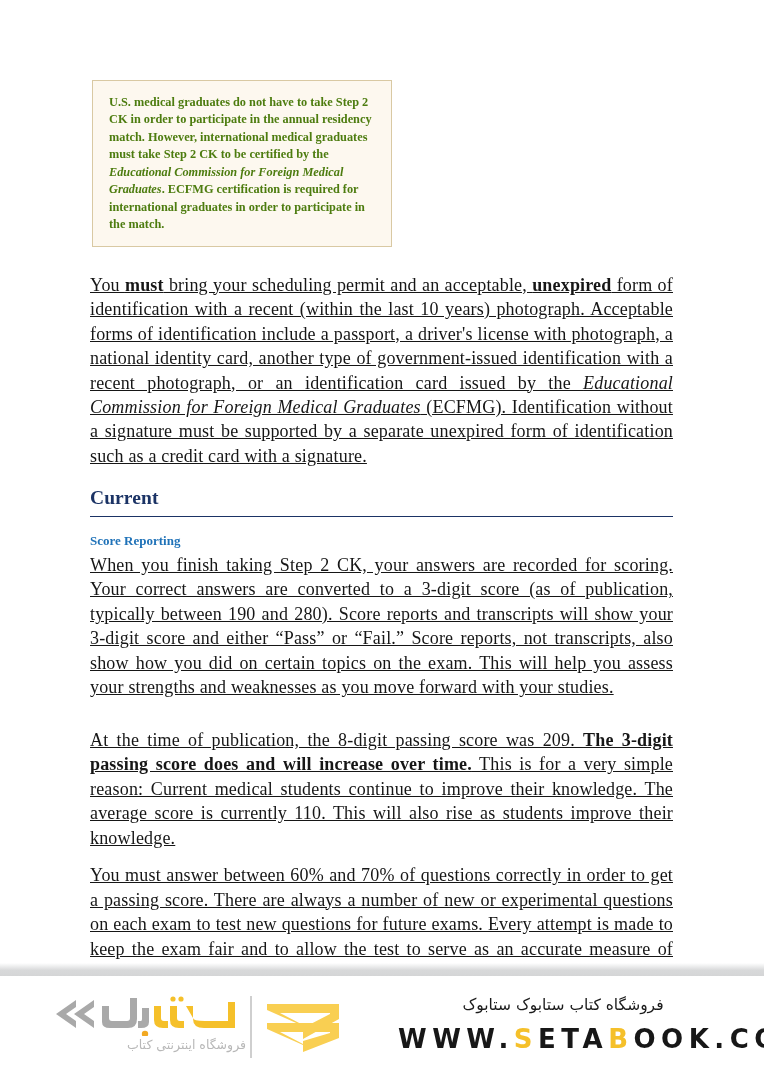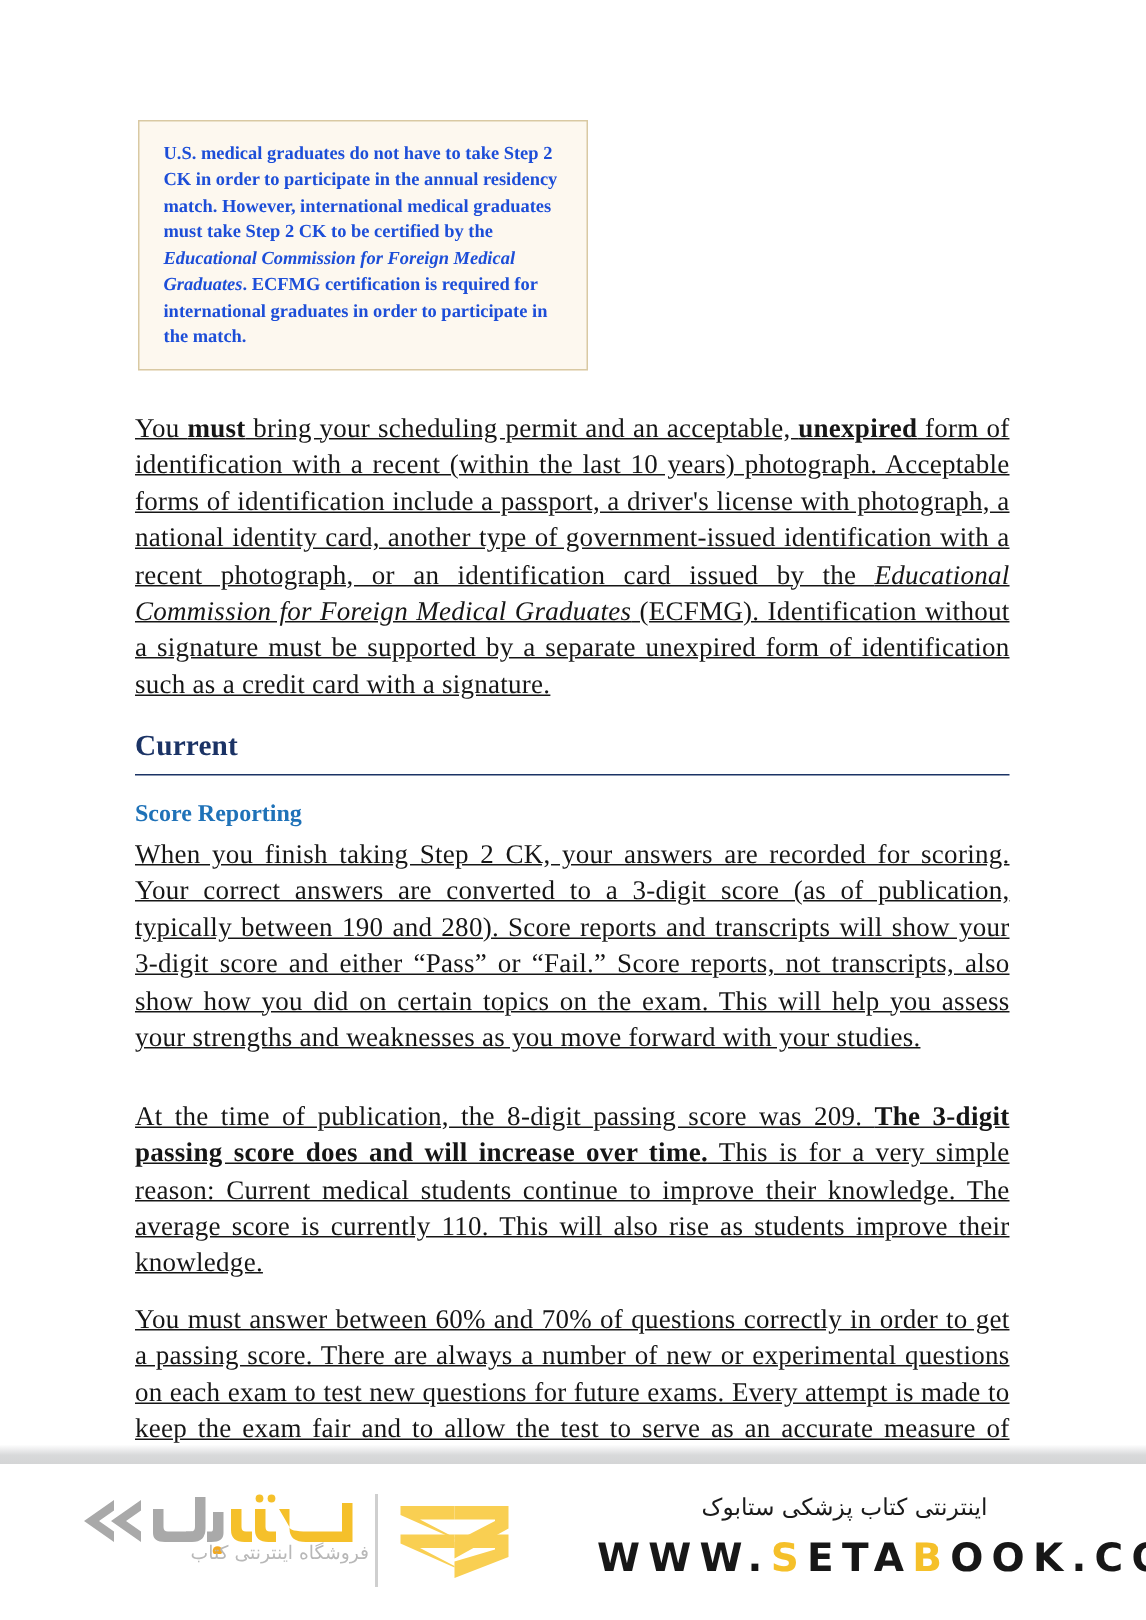--- a/index.html
+++ b/index.html
@@ -37,21 +37,21 @@
     background: #fdf8ef;
     border: 1px solid #d9c9a3;
     padding: 13px 14px 12px 16px;
     margin: 0 0 26px 2px;
   }
   .callout p {
     margin: 0;
     font-size: 12.3px;
     line-height: 1.42;
     font-weight: bold;
-    color: #1d4ed8;
+    color: #4d7c0f;
     text-align: left;
   }
   .callout .ital {
     font-style: italic;
     font-weight: bold;
   }
 
   
   p.body {
     margin: 0 0 13px 0;
@@ -77,21 +77,21 @@
     line-height: 1.2;
   }
   .rule {
     height: 0;
     border-bottom: 1.6px solid #1b3365;
     margin: 6px 0 16px 0;
     width: 100%;
   }
   h2.sub {
     margin: 0 0 4px 0;
-    font-size: 16px;
+    font-size: 13px;
     font-weight: bold;
     color: #1f72b8;
     line-height: 1.25;
   }
   .blockgap { height: 15px; }
 
   
   #band {
     position: absolute;
     left: 0;
@@ -121,21 +121,21 @@
   .logo-word {
     position: absolute;
     left: 0;
     top: 2px;
     width: 205px;
     height: 44px;
   }
   .logo-sub {
     position: absolute;
     left: 8px;
-    top: 37px;
+    top: 47px;
     width: 196px;
     text-align: right;
     font-family: "DejaVu Sans", sans-serif;
     font-size: 12.5px;
     color: #b8b8b8;
     direction: rtl;
     white-space: nowrap;
   }
   .vbar {
     position: absolute;
@@ -241,17 +241,17 @@
       <svg width="78" height="56" viewBox="0 0 78 56" xmlns="http://www.w3.org/2000/svg">
         <path d="M3 4 L39 4 L39 13 L16 13 L39 25 L39 26 L3 10 Z" fill="#f9cf52"></path>
         <path d="M39 4 L75 4 L75 19 L39 39 L39 28 L66 14 L66 13 L39 13 Z" fill="#f9cf52"></path>
         <path d="M3 23 L39 23 L39 32 L16 32 L39 44 L39 45 L3 29 Z" fill="#f9cf52"></path>
         <path d="M39 23 L75 23 L75 38 L39 52 L39 41 L66 33 L66 32 L39 32 Z" fill="#f9cf52"></path>
       </svg>
     </div>
   </div>
 
   <div class="right-wrap">
-    <div class="fa-title">اینترنتی کتاب پزشکی ستابوک</div>
+    <div class="fa-title">فروشگاه کتاب ستابوک ستابوک</div>
     <div class="url"><span>WWW.</span><span class="gold">S</span><span>ETA</span><span class="gold">B</span><span>OOK.COM</span></div>
   </div>
 
 </div>
 
 </body></html>

